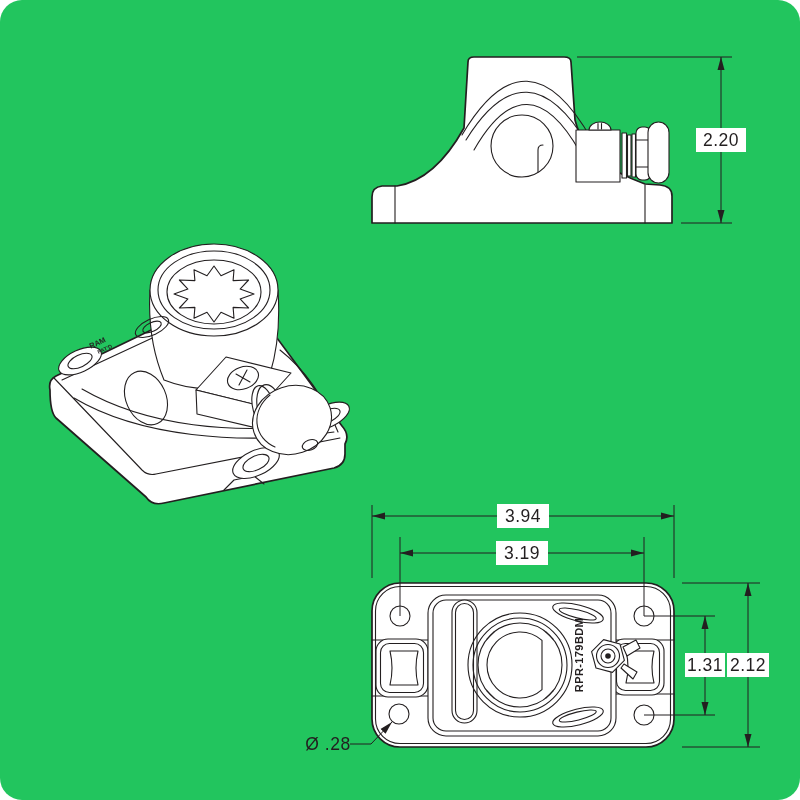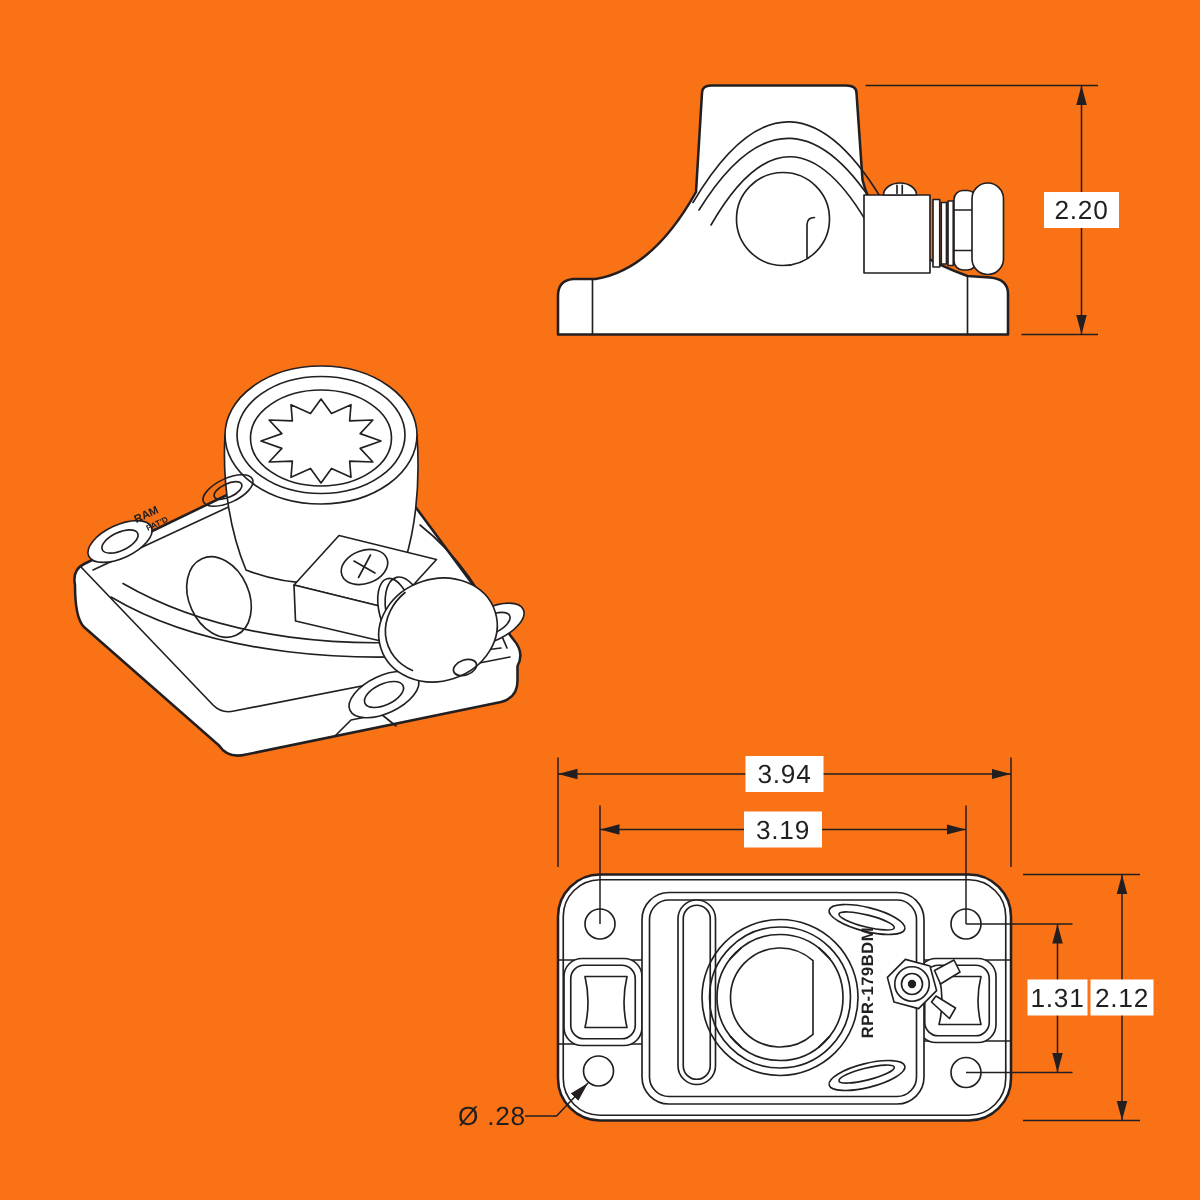--- a/index.html
+++ b/index.html
@@ -1,19 +1,19 @@
 <!DOCTYPE html>
 <html style="--line: #231f20;"><head>
 <meta charset="utf-8">
 <style>
   :root { --line:#231f20; }
   html,body { margin:0; padding:0; }
   body { width:800px; height:800px; background:#fff; position:relative; overflow:hidden;
          font-family:"Liberation Sans", sans-serif; }
-  .canvas { position:absolute; inset:0; width:800px; height:800px; background:#f97316; }
+  .canvas { position:absolute; inset:0; width:800px; height:800px; background:#22c55e;border-radius:22px; }
   svg.view { position:absolute; overflow:visible; }
   .ln  { fill:none; stroke:var(--line); stroke-width:1.1; stroke-linecap:round; stroke-linejoin:round; }
   .lnw { fill:#ffffff; stroke:var(--line); stroke-width:1.1; stroke-linecap:round; stroke-linejoin:round; }
   .w2  { stroke-width:1.7; }
   .dim { fill:none; stroke:var(--line); stroke-width:1; }
   .mask{ fill:#ffffff; stroke:none; }
   .ar  { fill:var(--line); stroke:none; }
   text { fill:var(--line); stroke:none; }
   .dt  { font-family:"Liberation Sans", sans-serif; font-size:17.5px; letter-spacing:0.5px; }
   .pn  { font-family:"Liberation Sans", sans-serif; font-size:11px; font-weight:bold; letter-spacing:0.4px; }

